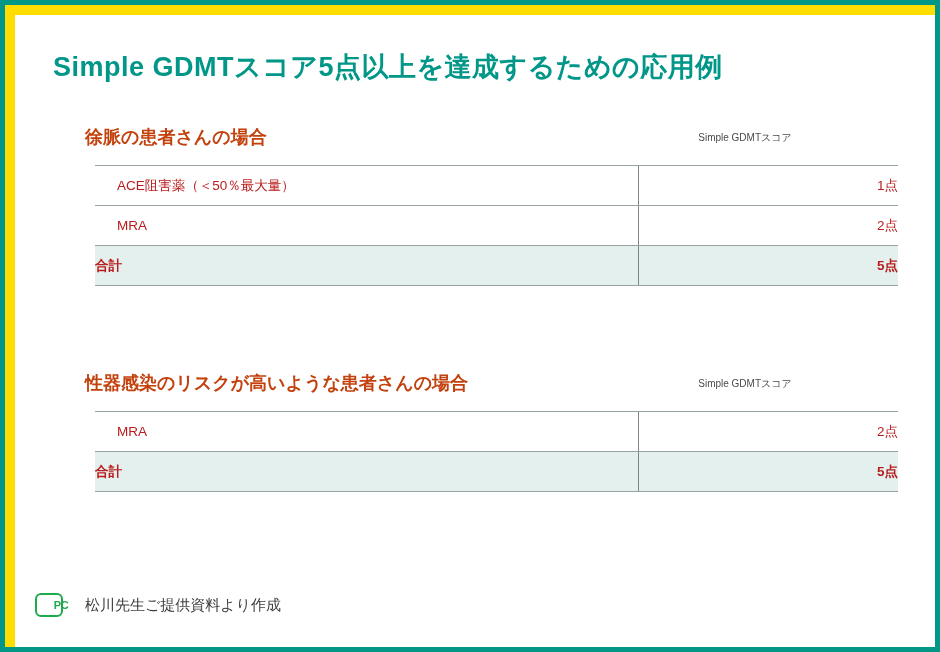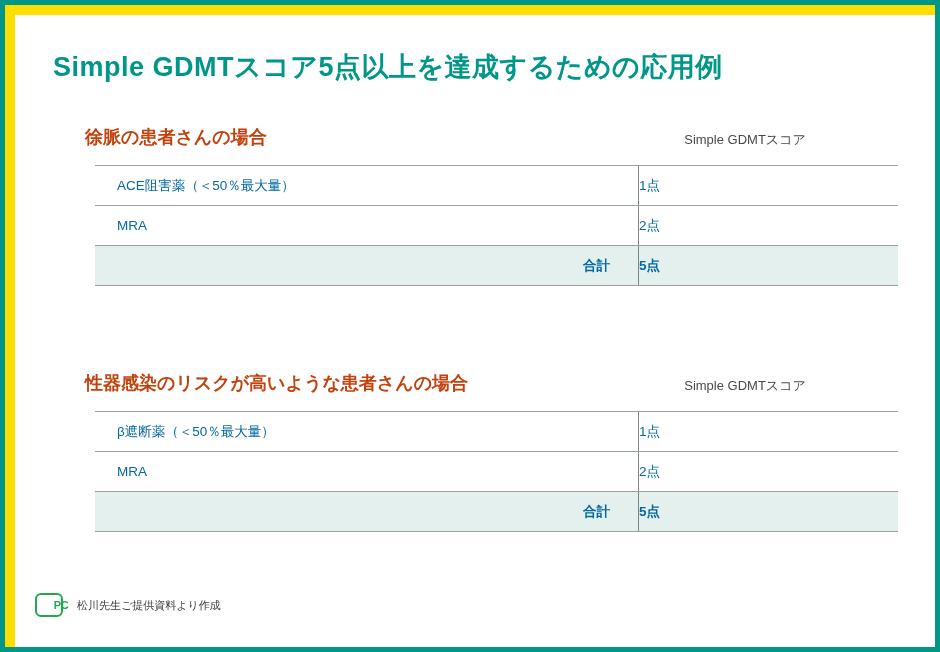--- a/index.html
+++ b/index.html
@@ -73,57 +73,57 @@
     font-weight: bold;
     color: #c2410c;
     white-space: nowrap;
   }
   .column-heading {
     position: absolute;
     left: 540px;
     top: 6px;
     width: 260px;
     text-align: center;
-    font-size: 13px;
+    font-size: 10px;
     color: #4a4a4a;
     white-space: nowrap;
   }
 
   .score-table {
     position: absolute;
     left: 20px;
     top: 40px;
     width: 780px;
     border-collapse: collapse;
     table-layout: fixed;
   }
   .score-table tr { height: 40px; }
   .score-table td {
     border-top: 1px solid #9aa3a3;
     border-bottom: 1px solid #9aa3a3;
     font-size: 13.5px;
-    color: #0369a1;
+    color: #b91c1c;
     padding: 0;
   }
   .cell-drug {
     width: 521px;
     padding-left: 22px !important;
     text-align: left;
   }
   .cell-score {
     width: 259px;
-    text-align: left;
+    text-align: right;
     border-left: 1px solid #7d8686;
   }
   .total-row td {
     background: #e4f0ee;
     font-weight: bold;
   }
   .total-row .cell-drug {
-    text-align: right;
+    text-align: left;
     padding-left: 0 !important;
     padding-right: 28px;
   }
 
   
   .footer {
     position: absolute;
     left: 20px;
     top: 578px;
     display: flex;
@@ -140,22 +140,22 @@
     align-items: center;
     justify-content: center;
     font-size: 11px;
     font-weight: bold;
     color: #1faa4b;
     letter-spacing: -0.5px;
     line-height: 1;
     padding-left: 24px;
   }
   .footer-caption {
-    margin-left: 14px;
-    font-size: 11px;
+    margin-left: 22px;
+    font-size: 15px;
     color: #3c3c3c;
     white-space: nowrap;
   }
 </style>
 </head>
 <body>
 
 <div class="slide-frame">
   <div class="slide-inner">
     <div class="slide-content">
@@ -184,24 +184,20 @@
         </table>
       </div>
 
       <div class="table-block block-2">
         <div class="section-heading">性器感染のリスクが高いような患者さんの場合</div>
         <div class="column-heading">Simple GDMTスコア</div>
 
         <table class="score-table">
           <tbody>
             <tr>
-              <td class="cell-drug">β遮断薬（＜50％最大量）</td>
-              <td class="cell-score">1点</td>
-            </tr>
-            <tr>
               <td class="cell-drug">MRA</td>
               <td class="cell-score">2点</td>
             </tr>
             <tr class="total-row">
               <td class="cell-drug">合計</td>
               <td class="cell-score">5点</td>
             </tr>
           </tbody>
         </table>
       </div>

